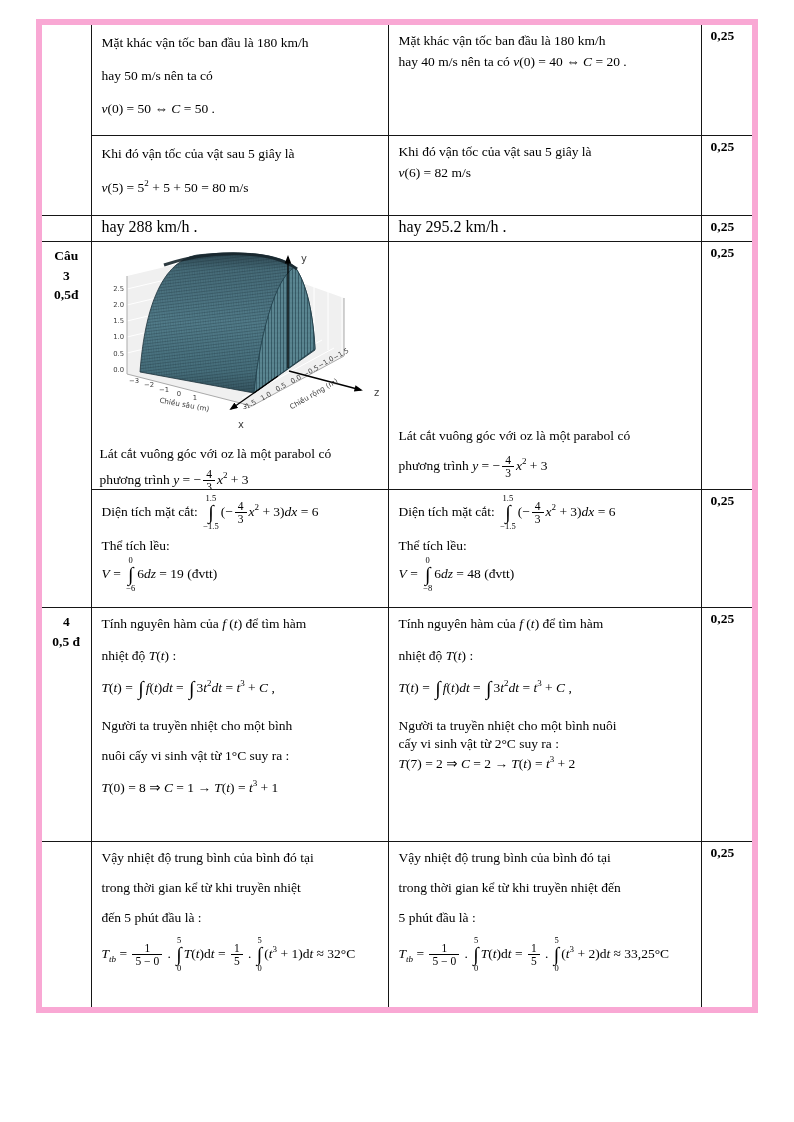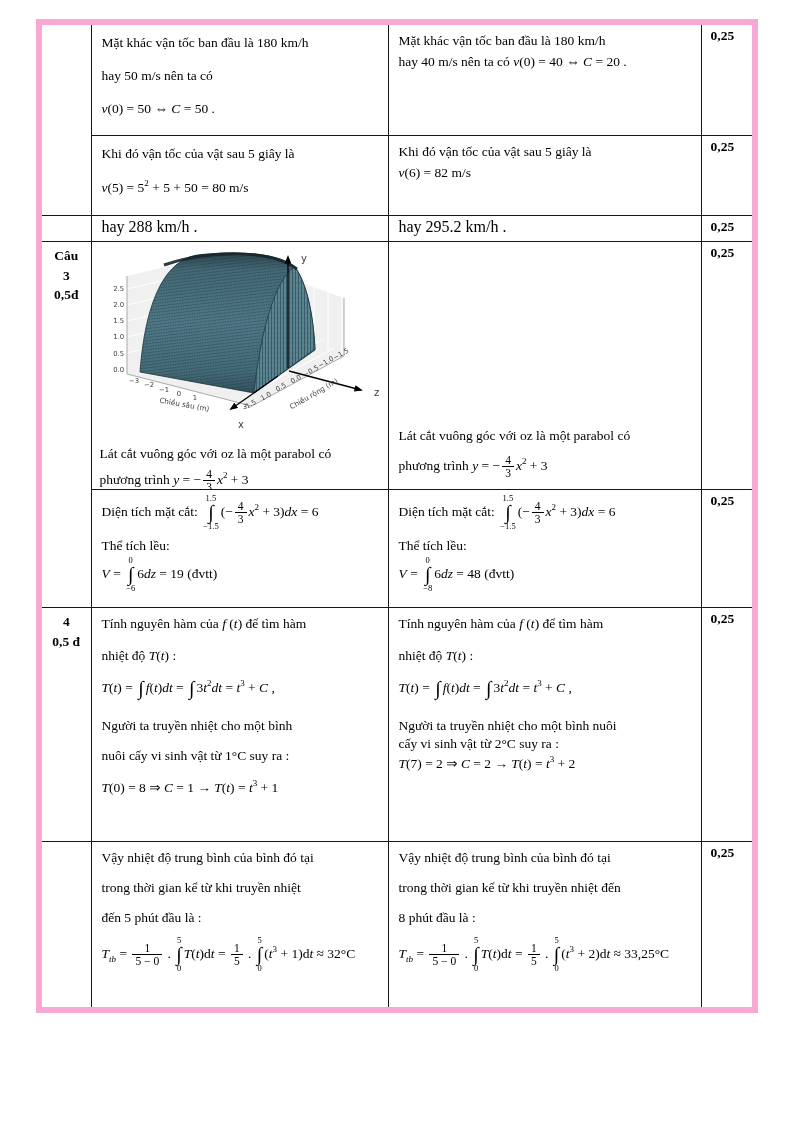--- a/index.html
+++ b/index.html
@@ -257,20 +257,20 @@
         <div class="ln mb14">Vậy nhiệt độ trung bình của bình đó tại</div>
         <div class="ln mb14">trong thời gian kể từ khi truyền nhiệt</div>
         <div class="ln mb10">đến 5 phút đầu là :</div>
         <div class="ln mt mb0"><span class="it">T</span><sub>tb</sub><span> = </span><span class="frac"><span class="fn">1</span><span class="fd">5 − 0</span></span><span> . </span><span class="intg"><span class="iu">5</span><span class="is">∫</span><span class="il">0</span></span><span class="it">T</span><span>(</span><span class="it">t</span><span>)d</span><span class="it">t</span><span> = </span><span class="frac"><span class="fn">1</span><span class="fd">5</span></span><span> . </span><span class="intg"><span class="iu">5</span><span class="is">∫</span><span class="il">0</span></span><span>(</span><span class="it">t</span><sup>3</sup><span> + 1)d</span><span class="it">t</span><span> ≈ 32°C</span></div>
       </div>
     </td>
     <td>
       <div class="cell h165 pad2">
         <div class="ln mb14">Vậy nhiệt độ trung bình của bình đó tại</div>
         <div class="ln mb14">trong thời gian kể từ khi truyền nhiệt đến</div>
-        <div class="ln mb10">8 phút đầu là :</div>
+        <div class="ln mb10">5 phút đầu là :</div>
         <div class="ln mt mb0"><span class="it">T</span><sub>tb</sub><span> = </span><span class="frac"><span class="fn">1</span><span class="fd">5 − 0</span></span><span> . </span><span class="intg"><span class="iu">5</span><span class="is">∫</span><span class="il">0</span></span><span class="it">T</span><span>(</span><span class="it">t</span><span>)d</span><span class="it">t</span><span> = </span><span class="frac"><span class="fn">1</span><span class="fd">5</span></span><span> . </span><span class="intg"><span class="iu">5</span><span class="is">∫</span><span class="il">0</span></span><span>(</span><span class="it">t</span><sup>3</sup><span> + 2)d</span><span class="it">t</span><span> ≈ 33,25°C</span></div>
       </div>
     </td>
     <td class="score"><span>0,25</span></td>
   </tr>
 </tbody>
   </table>
 
 </body></html>

